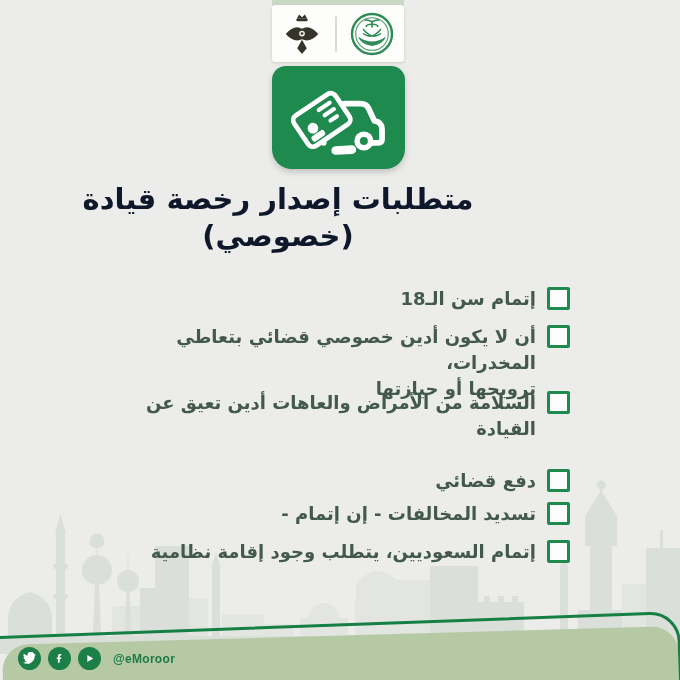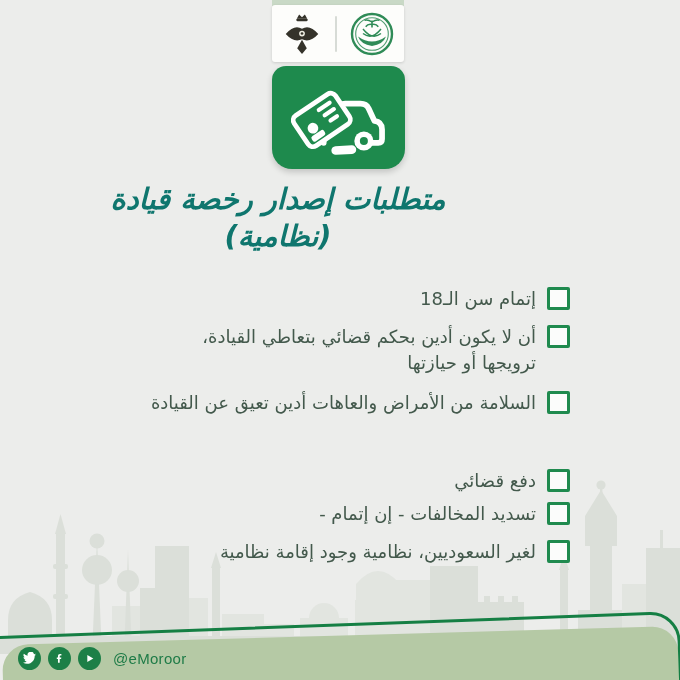--- a/index.html
+++ b/index.html
@@ -15,45 +15,45 @@
     justify-content:space-between;padding:0 10px;box-sizing:border-box;z-index:2;}
   .logo-divider{width:2px;height:36px;background:#d7dbd6;border-radius:1px;}
 
   
   .icon-card{position:absolute;left:272px;top:66px;width:133px;height:103px;background:#1e8a4d;
     border-radius:14px 14px 20px 20px;box-shadow:0 3px 6px rgba(0,0,0,.18);
     display:flex;align-items:center;justify-content:center;z-index:2;}
 
   
   .title{position:absolute;top:181px;left:0;width:556px;text-align:center;direction:rtl;
-    color:#0f766e;font-weight:bold;font-size:29px;line-height:37px;z-index:2;font-style:italic;}
+    color:#0f172a;font-weight:bold;font-size:29px;line-height:37px;z-index:2;}
 
   
   .check-row{position:absolute;right:110px;display:flex;direction:rtl;gap:11px;
     align-items:flex-start;max-width:478px;z-index:2;}
   .r1{top:286px}.r2{top:324px}.r3{top:390px}.r4{top:429px}.r5{top:468px}.r6{top:501px}.r7{top:539px}
   .checkbox{flex:0 0 auto;width:17px;height:17px;border:3.5px solid #1f8a4e;border-radius:2px;
     background:#fbfcfb;margin-top:1px;}
-  .item-text{color:#43594c;font-weight:normal;font-size:18px;line-height:26px;text-align:right;
+  .item-text{color:#43594c;font-weight:bold;font-size:18px;line-height:26px;text-align:right;
     white-space:pre-line;}
 
   
   .skyline{position:absolute;left:0;top:478px;z-index:1;}
 
   
   .band-fill{position:absolute;left:2px;top:645px;width:676px;height:170px;background:#b5c9a5;
     border-radius:26px;transform:rotate(-1.6deg);transform-origin:left top;z-index:3;}
   .band-outline{position:absolute;left:-30px;top:637px;width:710px;height:220px;background:transparent;
     border:3px solid #157f44;border-radius:30px;transform:rotate(-2.1deg);transform-origin:left top;
     z-index:4;box-sizing:border-box;}
   .social{position:absolute;left:18px;top:647px;display:flex;align-items:center;gap:7px;z-index:5;}
   .social-circle{width:23px;height:23px;border-radius:50%;background:#1c7f47;display:flex;
     align-items:center;justify-content:center;}
   .handle{margin-left:5px;color:#1e7b47;font-family:"Liberation Sans",sans-serif;
-    font-weight:normal;font-size:15px;letter-spacing:.3px;}
+    font-weight:bold;font-size:12px;letter-spacing:.3px;}
 </style>
 </head>
 <body>
 
 <div class="canvas">
 
   <div class="top-strip"></div>
 
   <div class="logo-card">
     <svg width="40" height="44" viewBox="0 0 40 46">
@@ -95,47 +95,47 @@
         <rect x="-20" y="8.5" width="15.5" height="6.5" rx="2.5" fill="#ffffff"></rect>
         <rect x="1" y="-12.5" width="18" height="4.4" rx="2.2" fill="#ffffff"></rect>
         <rect x="3" y="-4.5" width="16" height="4.4" rx="2.2" fill="#ffffff"></rect>
         <rect x="5" y="3.5" width="12.5" height="4.4" rx="2.2" fill="#ffffff"></rect>
       </g>
     </svg>
   </div>
 
   <div class="title">
     <div>متطلبات إصدار رخصة قيادة</div>
-    <div>(نظامية)</div>
+    <div>(خصوصي)</div>
   </div>
 
   <div class="check-row r1">
     <span class="checkbox"></span>
     <span class="item-text">إتمام سن الـ18</span>
   </div>
   <div class="check-row r2">
     <span class="checkbox"></span>
-    <span class="item-text">أن لا يكون أدين بحكم قضائي بتعاطي القيادة،
+    <span class="item-text">أن لا يكون أدين خصوصي قضائي بتعاطي المخدرات،
 ترويجها أو حيازتها</span>
   </div>
   <div class="check-row r3">
     <span class="checkbox"></span>
     <span class="item-text">السلامة من الأمراض والعاهات أدين تعيق عن القيادة</span>
   </div>
   <div class="check-row r5">
     <span class="checkbox"></span>
     <span class="item-text">دفع قضائي</span>
   </div>
   <div class="check-row r6">
     <span class="checkbox"></span>
     <span class="item-text">تسديد المخالفات - إن إتمام -</span>
   </div>
   <div class="check-row r7">
     <span class="checkbox"></span>
-    <span class="item-text">لغير السعوديين، نظامية وجود إقامة نظامية</span>
+    <span class="item-text">إتمام السعوديين، يتطلب وجود إقامة نظامية</span>
   </div>
 
   <svg class="skyline" width="680" height="176" viewBox="0 0 680 176">
     <g fill="#e2e5e0">
       <rect x="112" y="128" width="32" height="48"></rect>
       <rect x="188" y="120" width="20" height="56"></rect>
       <rect x="222" y="136" width="42" height="40"></rect>
       <rect x="262" y="146" width="32" height="30"></rect>
       <rect x="300" y="140" width="48" height="36"></rect>
       <circle cx="324" cy="140" r="15"></circle>

